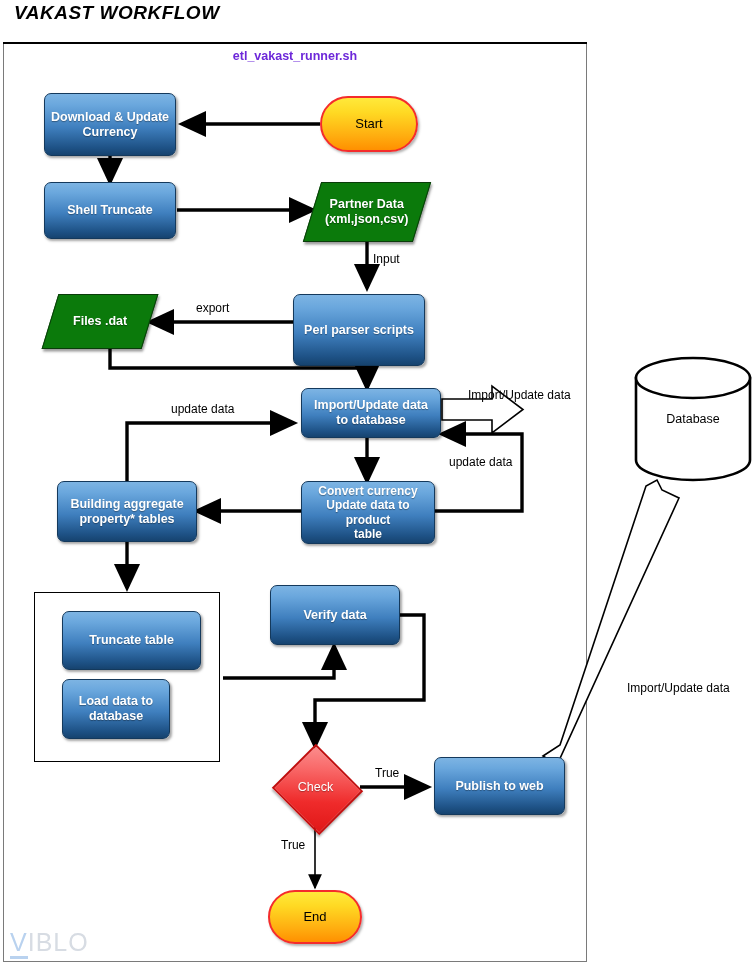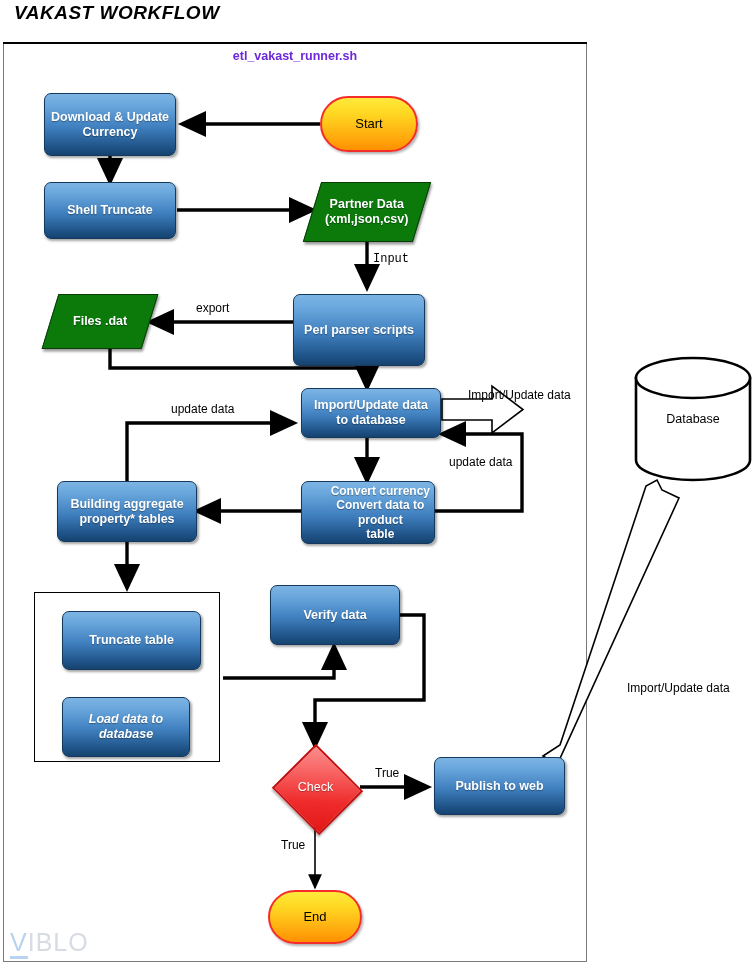--- a/index.html
+++ b/index.html
@@ -296,41 +296,41 @@
     </span>
   </div>
 
   <div class="node proc" id="node-import-update" style="left:301px; top:388px; width:140px; height:50px;">
     <div>
       <div>Import/Update data</div>
       <div>to database</div>
     </div>
   </div>
 
-  <div class="node proc" id="node-convert-currency" style="left:301px; top:481px; width:134px; height:63px; font-size:12px;justify-content:flex-end;">
+  <div class="node proc" id="node-convert-currency" style="left:301px; top:481px; width:134px; height:63px; font-size:12px;">
     <div>
       <div>Convert currency</div>
-      <div>Convert data to</div>
+      <div>Update data to</div>
       <div>product</div>
       <div>table</div>
     </div>
   </div>
 
   <div class="node proc" id="node-building-aggregate" style="left:57px; top:481px; width:140px; height:61px;">
     <div>
       <div>Building aggregate</div>
       <div>property* tables</div>
     </div>
   </div>
 
   <div class="node proc" id="node-truncate-table" style="left:62px; top:611px; width:139px; height:59px;">
     <span>Truncate table</span>
   </div>
 
-  <div class="node proc" id="node-load-data" style="left:62px; top:697px; width:128px; height:60px;font-style:italic;">
+  <div class="node proc" id="node-load-data" style="left:62px; top:679px; width:108px; height:60px;">
     <div>
       <div>Load data to</div>
       <div>database</div>
     </div>
   </div>
 
   <div class="node proc" id="node-verify-data" style="left:270px; top:585px; width:130px; height:60px;">
     <span>Verify data</span>
   </div>
 
@@ -348,21 +348,21 @@
   </div>
 
   <div id="node-database">
     <svg width="118" height="126" viewBox="0 0 118 126">
       <path d="M2,22 L2,104 A57,20 0 0 0 116,104 L116,22 Z" fill="#ffffff" stroke="#000000" stroke-width="2.6"></path>
       <ellipse cx="59" cy="22" rx="57" ry="20" fill="#ffffff" stroke="#000000" stroke-width="2.6"></ellipse>
     </svg>
     <div class="cyl-label">Database</div>
   </div>
 
-  <div class="edge-label" style="left:373px; top:252px;font-family:Liberation Mono, monospace;">Input</div>
+  <div class="edge-label" style="left:373px; top:252px;">Input</div>
   <div class="edge-label" style="left:196px; top:301px;">export</div>
   <div class="edge-label" style="left:171px; top:402px;">update data</div>
   <div class="edge-label" style="left:449px; top:455px;">update data</div>
   <div class="edge-label" style="left:468px; top:388px;">Import/Update data</div>
   <div class="edge-label" style="left:627px; top:681px;">Import/Update data</div>
   <div class="edge-label" style="left:375px; top:766px;">True</div>
   <div class="edge-label" style="left:281px; top:838px;">True</div>
 
   <div id="watermark">
     <span class="wm-v">V</span><span>IBLO</span>

